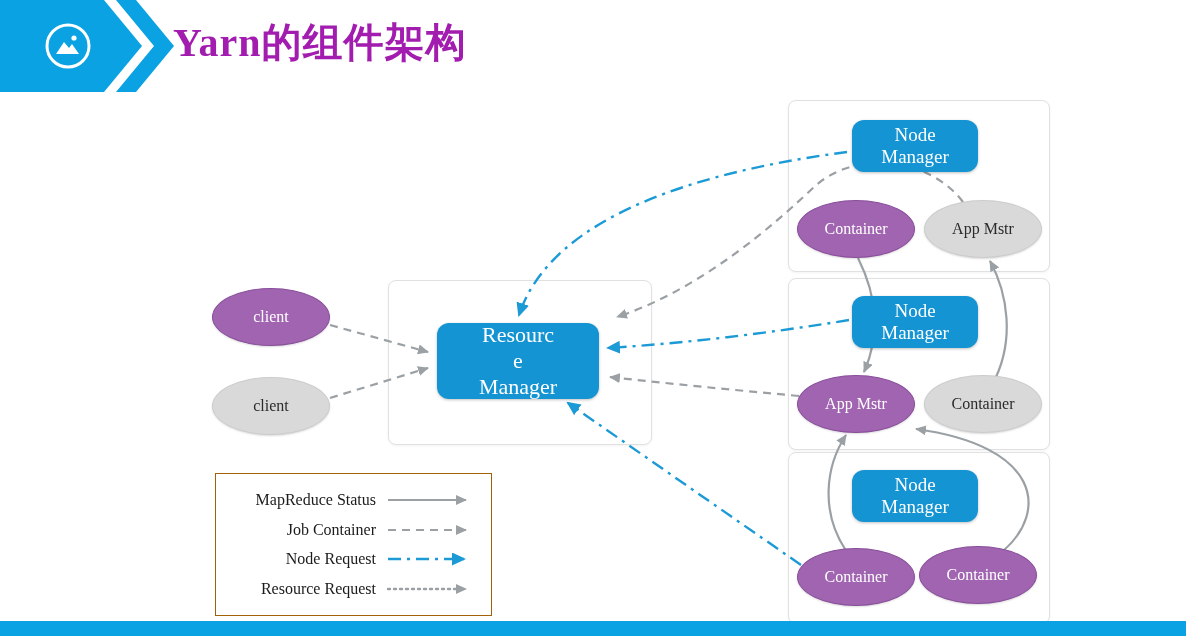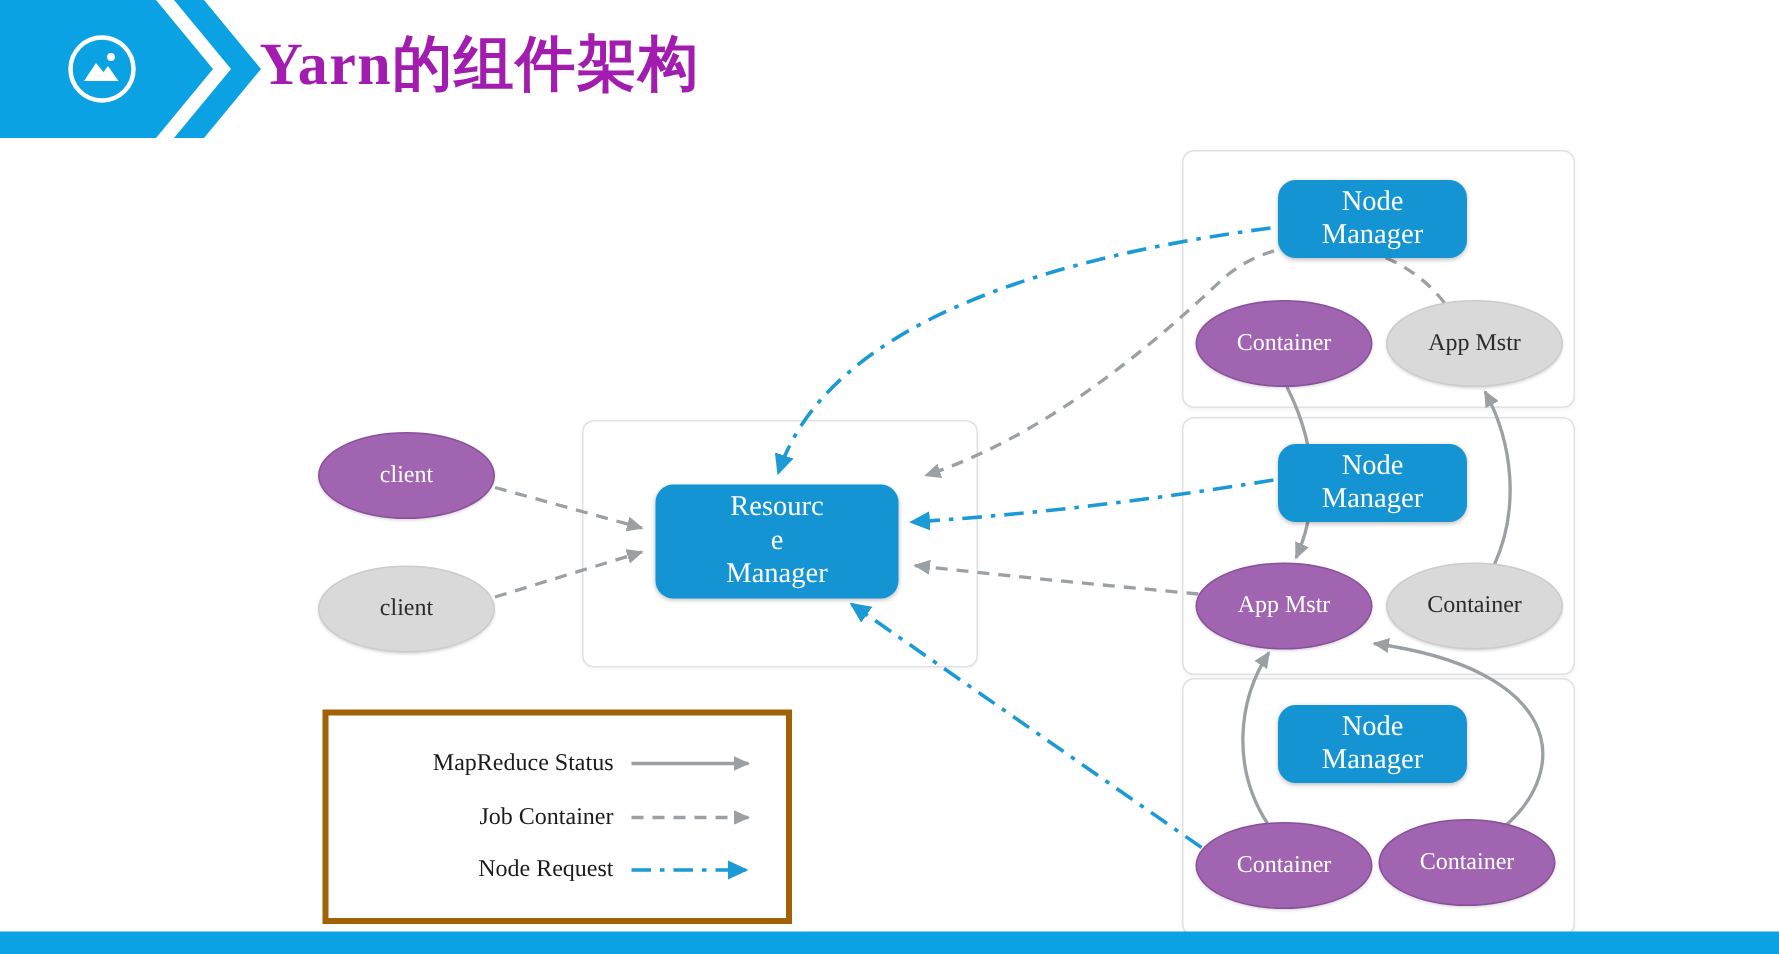--- a/index.html
+++ b/index.html
@@ -20,39 +20,39 @@
     position:absolute;background:#ffffff;border:1px solid #e1e1e1;border-radius:8px;
     box-shadow:0 1px 3px rgba(0,0,0,0.05);z-index:1;
   }
   
   .node-rect{
     position:absolute;background:#1494d2;color:#ffffff;border-radius:12px;z-index:3;
     display:flex;align-items:center;justify-content:center;text-align:center;
     font-size:19px;line-height:1.18;white-space:pre-line;
     box-shadow:0 1px 3px rgba(0,0,0,0.25);
   }
-  .rm-rect{overflow:hidden;font-size:19px;}
+  .rm-rect{overflow:hidden;font-size:22px;}
   .ellipse{
     position:absolute;border-radius:50%;z-index:3;
     display:flex;align-items:center;justify-content:center;text-align:center;
     font-size:16px;line-height:1.1;
     box-shadow:0 1px 2px rgba(0,0,0,0.15);
   }
   .ellipse.purple{background:#a064b0;color:#ffffff;border:1px solid #8a4f9c;}
   .ellipse.gray{background:#d9d9d9;color:#2b2b2b;border:1px solid #cccccc;}
   
   .arrows{position:absolute;left:0;top:0;z-index:2;pointer-events:none;}
   .ln-solid{stroke:#9aa0a4;stroke-width:2.2;fill:none;marker-end:url(#mgray);}
   .ln-dash{stroke:#9aa0a4;stroke-width:2.2;fill:none;stroke-dasharray:8 6;marker-end:url(#mgray);}
   .ln-dot{stroke:#9aa0a4;stroke-width:2.4;fill:none;stroke-dasharray:2 4;stroke-linecap:round;marker-end:url(#mgray);}
   .ln-blue{stroke:#1b9ad6;stroke-width:2.4;fill:none;stroke-dasharray:13 6 3 6;marker-end:url(#mblue);}
   
   .legend{
-    position:absolute;left:215px;top:473px;width:313px;height:143px;z-index:3;
-    background:#ffffff;border:4px solid #a16207;box-sizing:border-box;
+    position:absolute;left:215px;top:473px;width:277px;height:143px;z-index:3;
+    background:#ffffff;border:1px solid #a16207;box-sizing:border-box;
     display:flex;flex-direction:column;justify-content:space-evenly;padding:6px 10px;
   }
   .legend-row{display:flex;align-items:center;gap:10px;}
   .legend-label{flex:1;text-align:right;font-size:16px;color:#1b1b1b;}
   .legend-sample{flex:0 0 95px;height:16px;}
 </style>
 </head>
 <body>
 
 <svg class="header-shape" width="182" height="92" viewBox="0 0 182 92">
@@ -143,15 +143,21 @@
     <svg class="legend-sample" width="95" height="16" viewBox="0 0 95 16">
       <path class="ln-dash" d="M 2,8 L 80,8"></path>
     </svg>
   </div>
   <div class="legend-row">
     <span class="legend-label">Node Request</span>
     <svg class="legend-sample" width="95" height="16" viewBox="0 0 95 16">
       <path class="ln-blue" d="M 2,8 L 78,8"></path>
     </svg>
   </div>
+  <div class="legend-row">
+    <span class="legend-label">Resource Request</span>
+    <svg class="legend-sample" width="95" height="16" viewBox="0 0 95 16">
+      <path class="ln-dot" d="M 2,8 L 80,8"></path>
+    </svg>
+  </div>
 </div>
 
 <div class="footer-bar"></div>
 
 </body></html>

